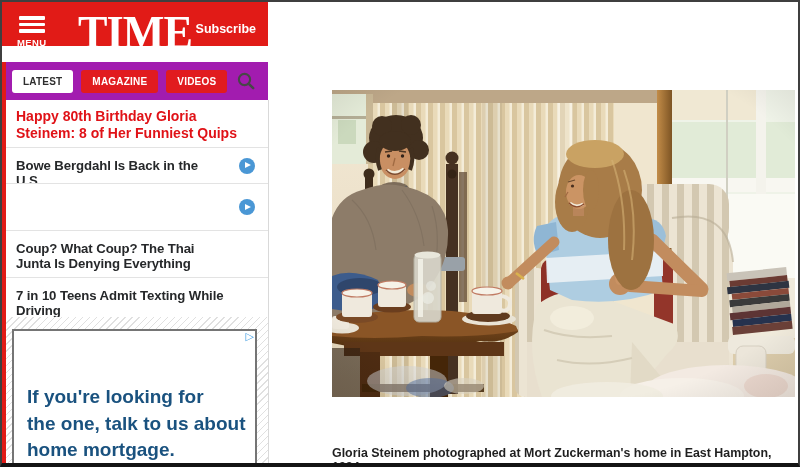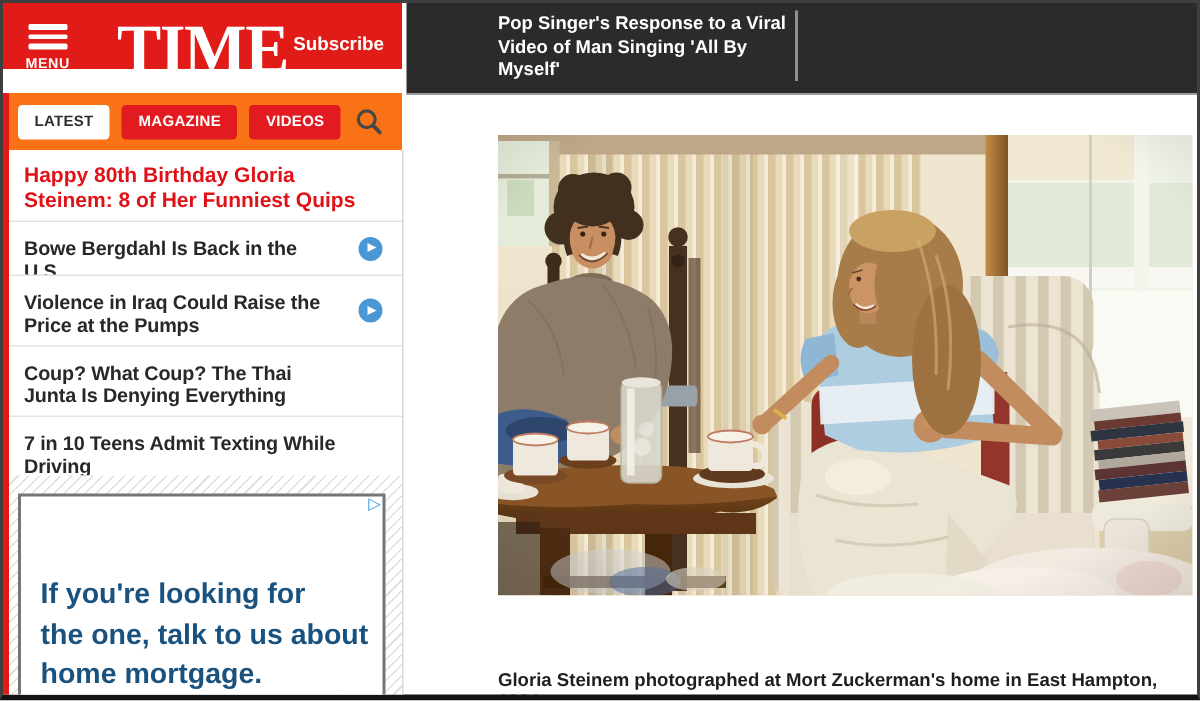--- a/index.html
+++ b/index.html
@@ -14,21 +14,21 @@
   .hamb{position:absolute;left:17px;top:14px;width:26px;height:17px;cursor:pointer;}
   .hamb span{display:block;width:26px;height:3.5px;background:#fff;border-radius:1px;margin-bottom:3.2px;}
   .menu-lbl{position:absolute;left:15px;top:35px;color:#fff;font-size:9.5px;font-weight:bold;letter-spacing:.4px;}
   .time-logo{position:absolute;left:50%;top:4px;transform:translateX(-50%) scaleX(.96);
     color:#fff;font-family:"Liberation Serif",serif;font-weight:bold;font-size:46px;letter-spacing:-1px;}
   .subscribe{position:absolute;right:12px;bottom:10px;color:#fff;font-size:12.5px;font-weight:bold;}
   .hdr-dark{position:absolute;left:269px;top:0;right:0;height:61px;background:#2d2a2b;border-bottom:1px solid #9e9e9e;}
   .top-story{position:absolute;left:61px;top:6px;width:206px;color:#fff;font-size:12.3px;font-weight:bold;line-height:15.5px;cursor:pointer;}
   .hdr-divider{position:absolute;left:259px;top:5px;width:2px;height:47px;background:#a9a9a9;opacity:.8;}
   
-  .tabbar{position:absolute;left:0;top:60px;width:266px;height:38px;background:#f97316;display:flex;align-items:center;padding-left:10px;gap:8px;}
+  .tabbar{position:absolute;left:0;top:60px;width:266px;height:38px;background:#a21caf;display:flex;align-items:center;padding-left:10px;gap:8px;}
   .pill{font-size:10px;font-weight:bold;padding:6px 11px;border-radius:3px;letter-spacing:.2px;cursor:pointer;}
   .pill.active{background:#fff;color:#2e2e2e;}
   .pill.red{background:#e11b1f;color:#fff;}
   .searchbtn{position:absolute;right:12px;top:9px;width:20px;height:20px;cursor:pointer;}
   
   .red-stripe{position:absolute;left:0;top:60px;width:4px;height:403px;background:#e11b17;z-index:5;}
   
   .sidebar{position:absolute;left:4px;top:98px;width:263px;background:#fff;border-right:1px solid #d9d9d9;}
   .feat{height:48px;padding:8px 12px 4px 10px;color:#e01217;font-size:14px;font-weight:bold;line-height:16.5px;border-bottom:1px solid #e3e3e3;cursor:pointer;overflow:hidden;}
   .sb-item{position:relative;padding:10px 42px 4px 10px;color:#26282a;font-size:13.2px;font-weight:bold;line-height:15px;border-bottom:1px solid #e3e3e3;cursor:pointer;overflow:hidden;letter-spacing:-.1px;}
@@ -55,24 +55,20 @@
     <div class="hamb">
         <span></span>
         <span></span>
         <span></span>
       </div>
     <div class="menu-lbl">MENU</div>
     <div class="time-logo">TIME</div>
     <div class="subscribe">Subscribe</div>
   </div>
 
-  <div class="hdr-dark">
-    <div class="top-story">Pop Singer's Response to a Viral Video of Man Singing 'All By Myself'</div>
-    <div class="hdr-divider"></div>
-  </div>
 
   <div class="tabbar">
     <div class="pill active">LATEST</div>
     <div class="pill red">MAGAZINE</div>
     <div class="pill red">VIDEOS</div>
     <div class="searchbtn">
       <svg width="20" height="20" viewBox="0 0 20 20">
         <circle cx="8.5" cy="8.5" r="5.6" fill="none" stroke="#474747" stroke-width="2.1"></circle>
         <line x1="12.8" y1="12.8" x2="17.2" y2="17.2" stroke="#474747" stroke-width="2.6" stroke-linecap="round"></line>
       </svg>
@@ -81,21 +77,20 @@
 
   <div class="red-stripe"></div>
 
   <div class="sidebar">
     <div class="feat">Happy 80th Birthday Gloria Steinem: 8 of Her Funniest Quips</div>
     <div class="sb-item h36">
       <span>Bowe Bergdahl Is Back in the U.S.</span>
       <span class="play"></span>
     </div>
     <div class="sb-item h47">
-      <span>Violence in Iraq Could Raise the Price at the Pumps</span>
       <span class="play"></span>
     </div>
     <div class="sb-item h47">
       <span>Coup? What Coup? The Thai Junta Is Denying Everything</span>
     </div>
     <div class="sb-item h39">
       <span>7 in 10 Teens Admit Texting While Driving</span>
     </div>
   </div>
 

